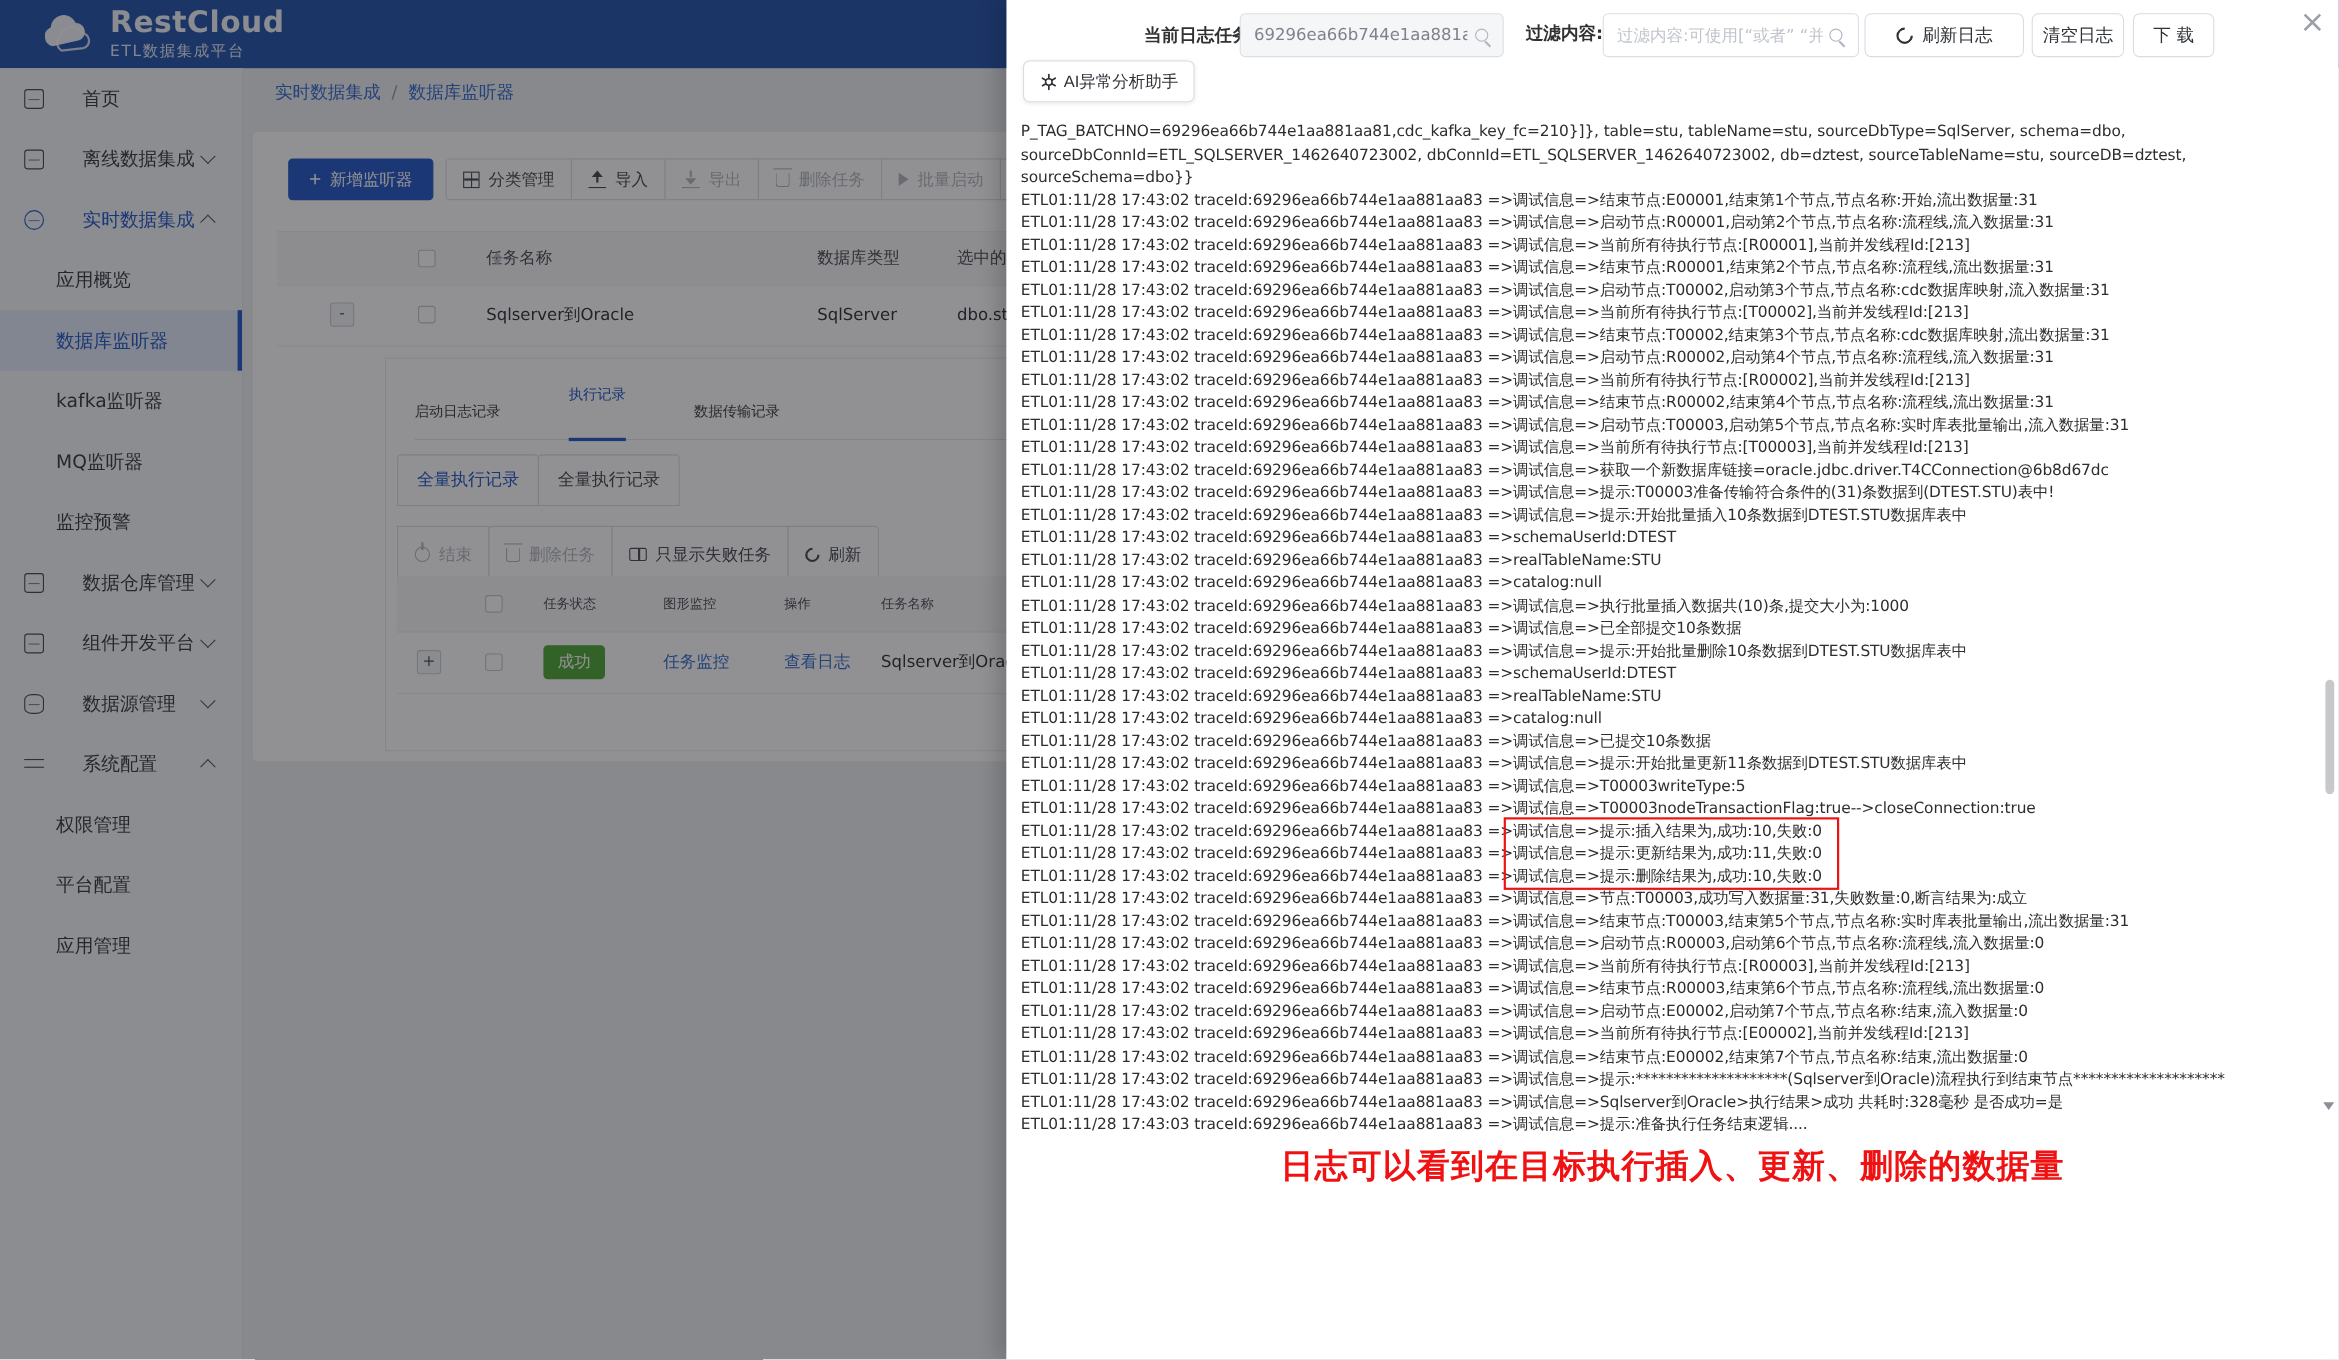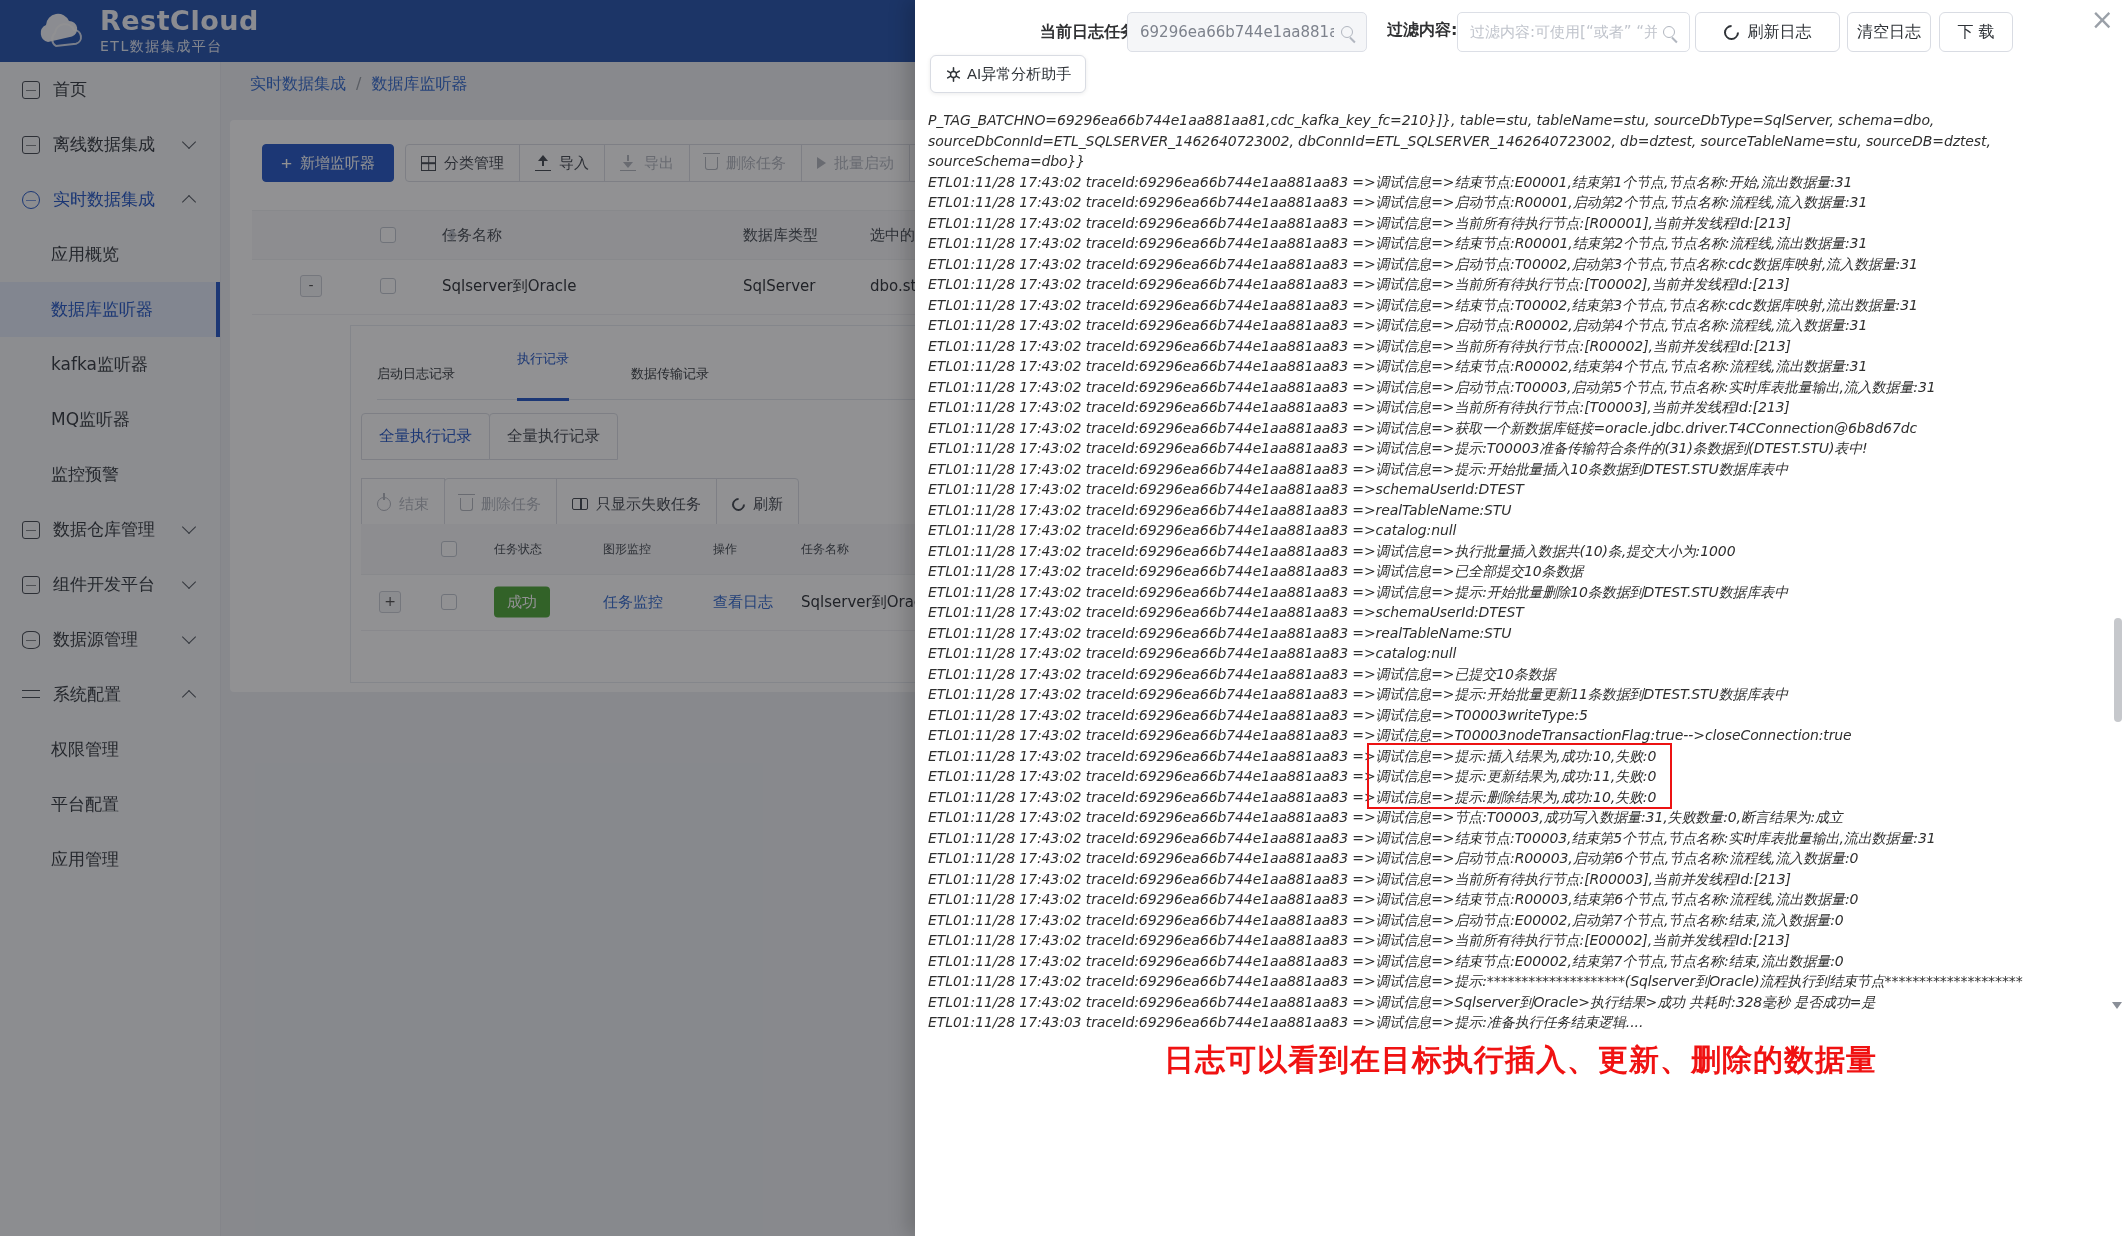--- a/index.html
+++ b/index.html
@@ -10,21 +10,21 @@
   .app-header{position:absolute;top:0;left:0;right:0;height:62px;background:#2a58b0;
               display:flex;align-items:center;padding-left:34px;box-sizing:border-box;z-index:1;}
   .brand-text{margin-left:14px;}
   .brand-name{color:rgba(255,255,255,.95);font-size:27px;font-weight:bold;letter-spacing:.5px;line-height:1;}
   .brand-sub{color:rgba(255,255,255,.88);font-size:14px;margin-top:4px;letter-spacing:1.5px;}
 
   
   .sidebar{position:absolute;top:62px;left:0;bottom:0;width:220px;background:#f6f8fa;
            border-right:1px solid #e8eaee;z-index:1;}
   .sb-item{position:relative;height:55px;display:flex;align-items:center;padding-left:22px;
-           font-size:17px;color:#3a3f45;cursor:pointer;box-sizing:border-box;}
+           font-size:17px;color:#3a3f45;cursor:pointer;box-sizing:border-box;gap:22px;}
   .sb-item .lbl{margin-left:13px;}
   .sb-item.l1{padding-left:51px;}
   .sb-item.l1 .lbl{margin-left:0;}
   .sb-item.active-parent{color:#2a5cc8;}
   .sb-item.active-parent .ic{border-color:#2a5cc8;}
   .sb-item.selected{background:#e4ecf9;color:#2a5cc8;}
   .sb-item.selected::after{content:"";position:absolute;right:0;top:0;bottom:0;width:4px;background:#2a5cc8;}
   .chev{position:absolute;right:26px;width:9px;height:9px;border-right:1.8px solid #555a63;
         border-bottom:1.8px solid #555a63;}
   .chev.down{transform:rotate(45deg);margin-top:-5px;}
@@ -105,21 +105,21 @@
          box-sizing:border-box;white-space:nowrap;font-family:inherit;}
   .p-close{position:absolute;top:6px;right:12px;font-size:28px;color:#9aa0a8;cursor:pointer;line-height:1;}
   .ai-btn{position:absolute;top:55px;left:15px;height:38px;padding:0 14px;border:1px solid #d9dce3;
           border-radius:6px;background:#fff;display:flex;align-items:center;font-size:15px;color:#2f3338;
           box-shadow:0 1px 4px rgba(0,0,0,.08);cursor:pointer;}
   .ai-btn svg{margin-right:5px;}
   .i-refresh{width:15px;height:15px;border:2px solid currentColor;border-radius:50%;
              border-top-color:transparent;transform:rotate(45deg);display:inline-block;box-sizing:border-box;margin-right:9px;}
   .log{position:absolute;top:110px;left:13px;right:18px;font-size:14px;line-height:20.5px;
        color:#2e2e2e;white-space:pre;overflow:hidden;letter-spacing:-0.1px;}
-  .log-line{height:20.5px;overflow:hidden;font-style:italic;}
+  .log-line{height:20.5px;overflow:hidden;}
   .hl-group{position:relative;}
   .red-rect{position:absolute;top:-3px;bottom:-2px;border:2.5px solid #ec1313;pointer-events:none;}
   .caption{position:absolute;top:1040px;left:0;right:0;text-align:center;color:#f01212;
            font-size:30px;font-weight:bold;letter-spacing:1px;}
   .sthumb{position:absolute;right:4px;top:618px;width:8px;height:104px;background:#c6c8cc;border-radius:4px;}
   .sarrow{position:absolute;right:4px;top:1002px;width:0;height:0;border-left:5px solid transparent;
           border-right:5px solid transparent;border-top:7px solid #8a8f98;}
 
   
   .i-plus{font-size:19px;line-height:1;}

